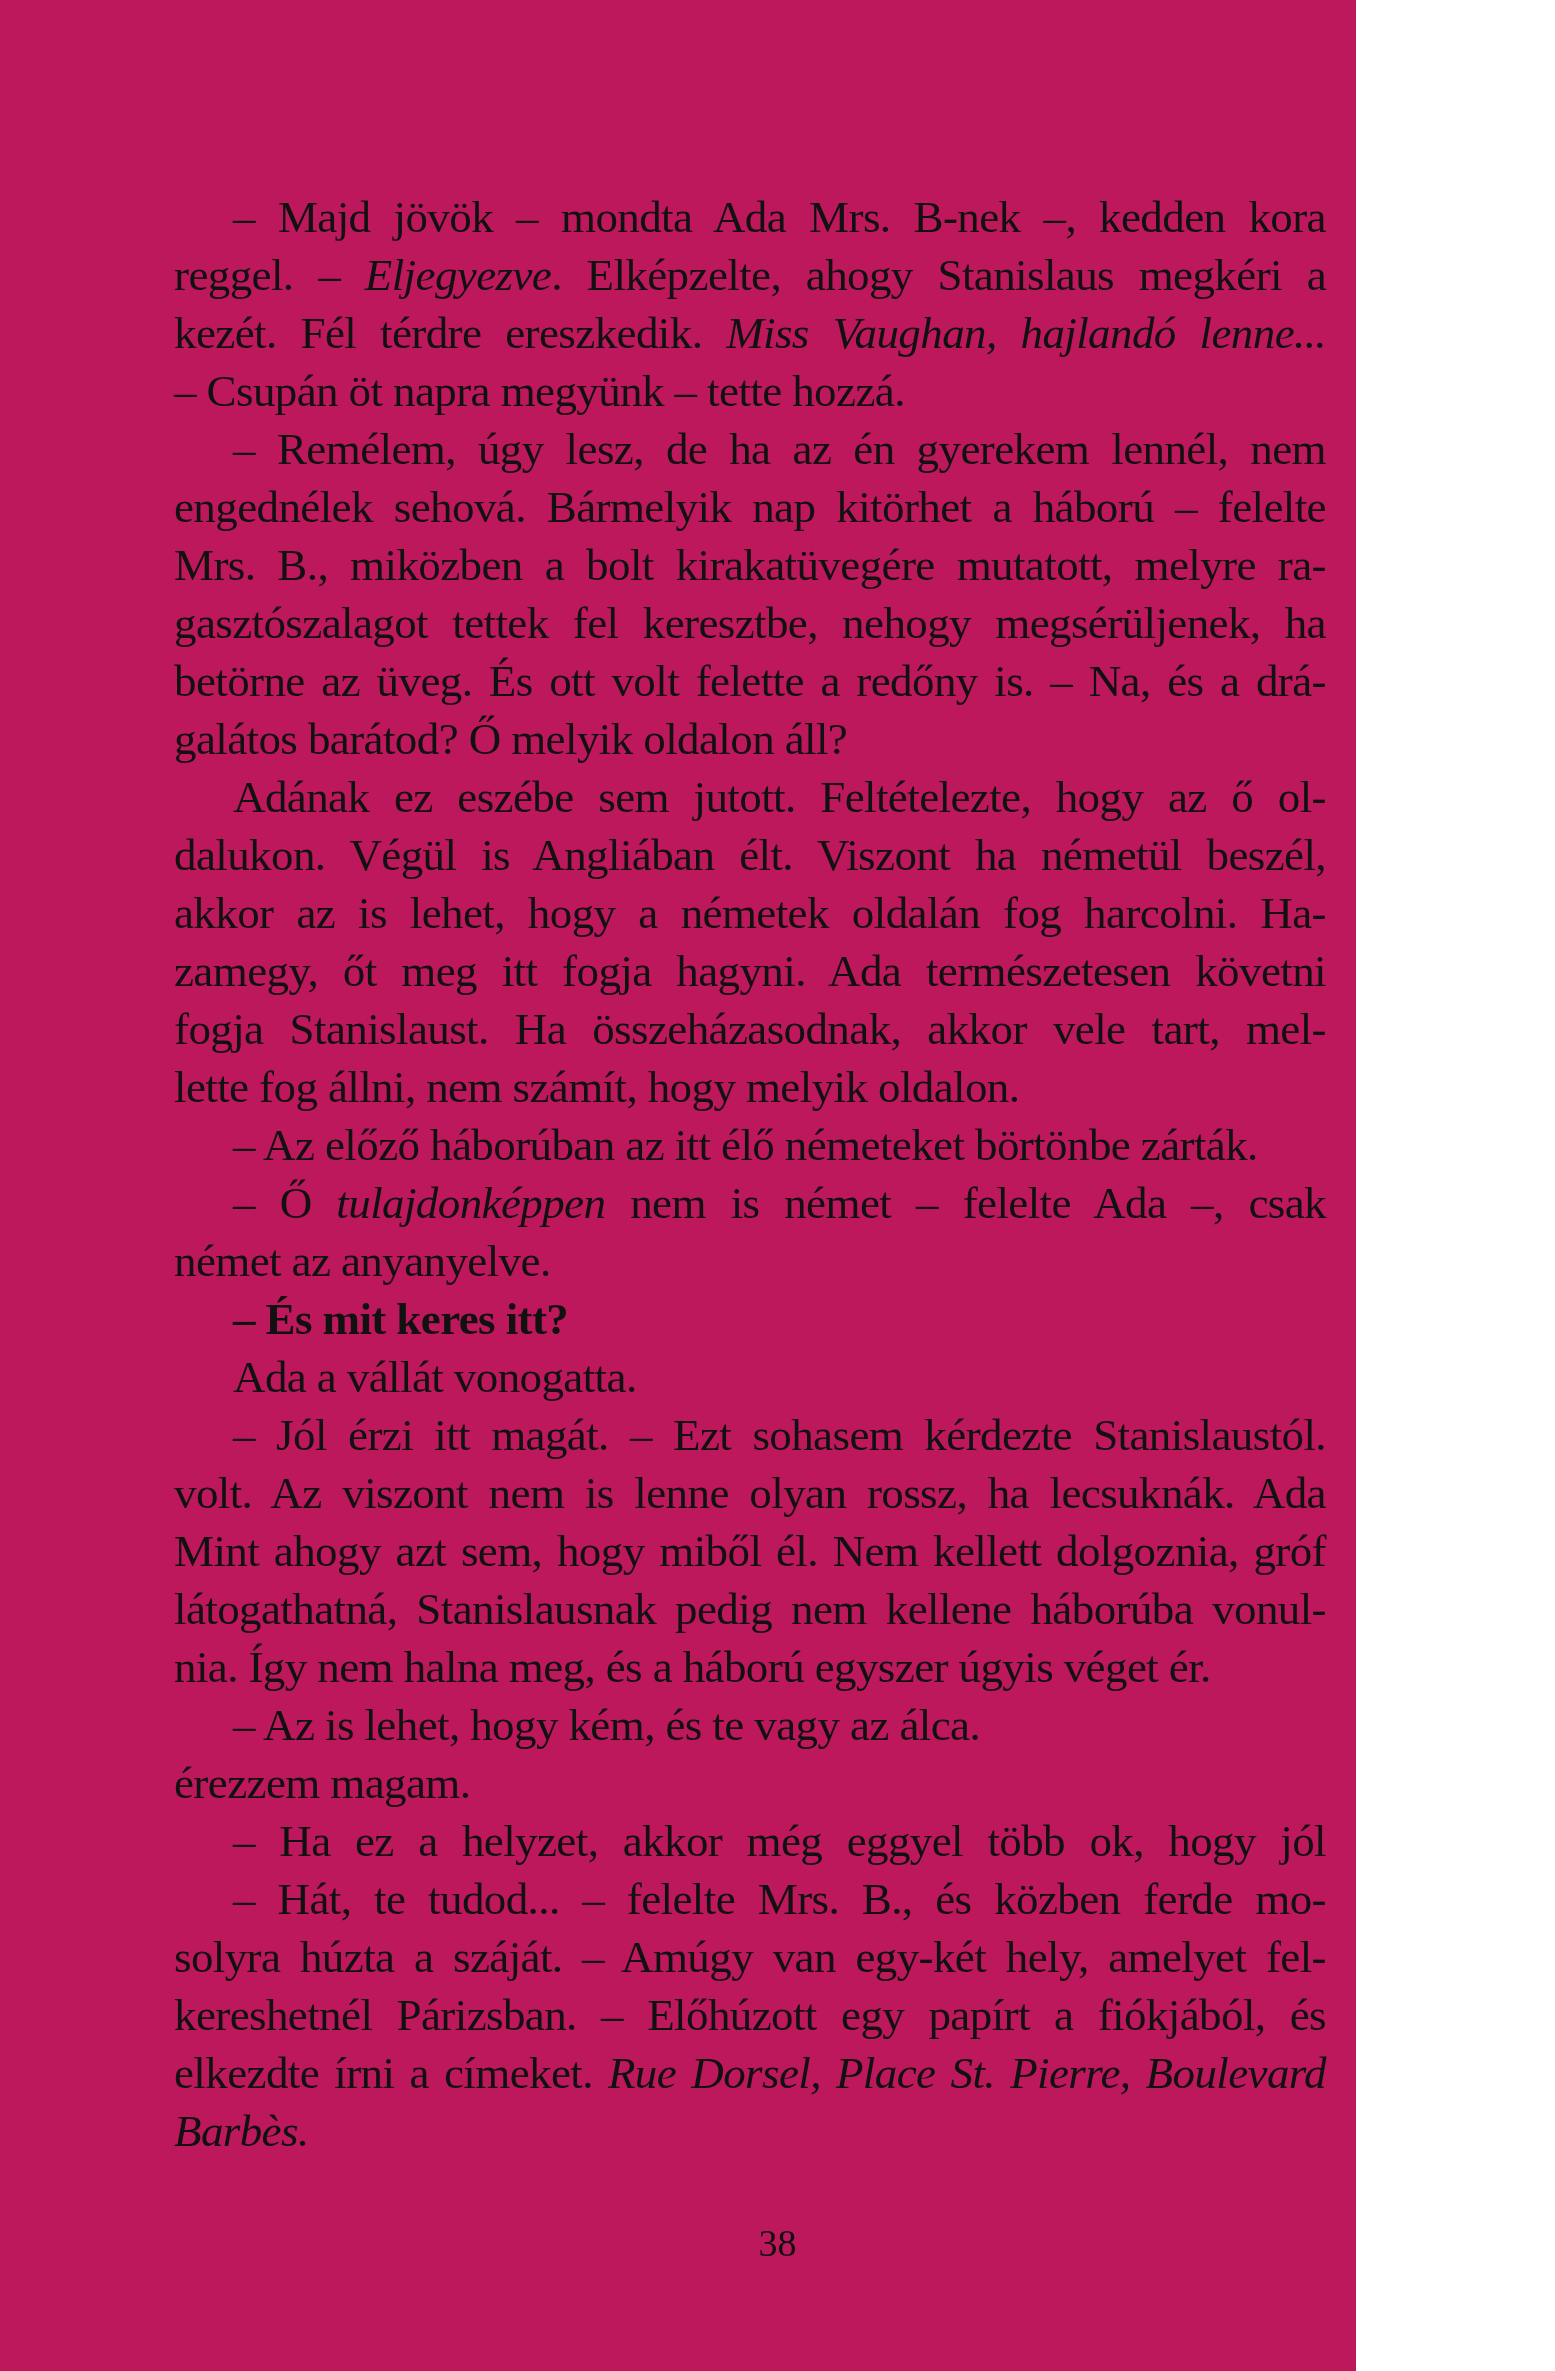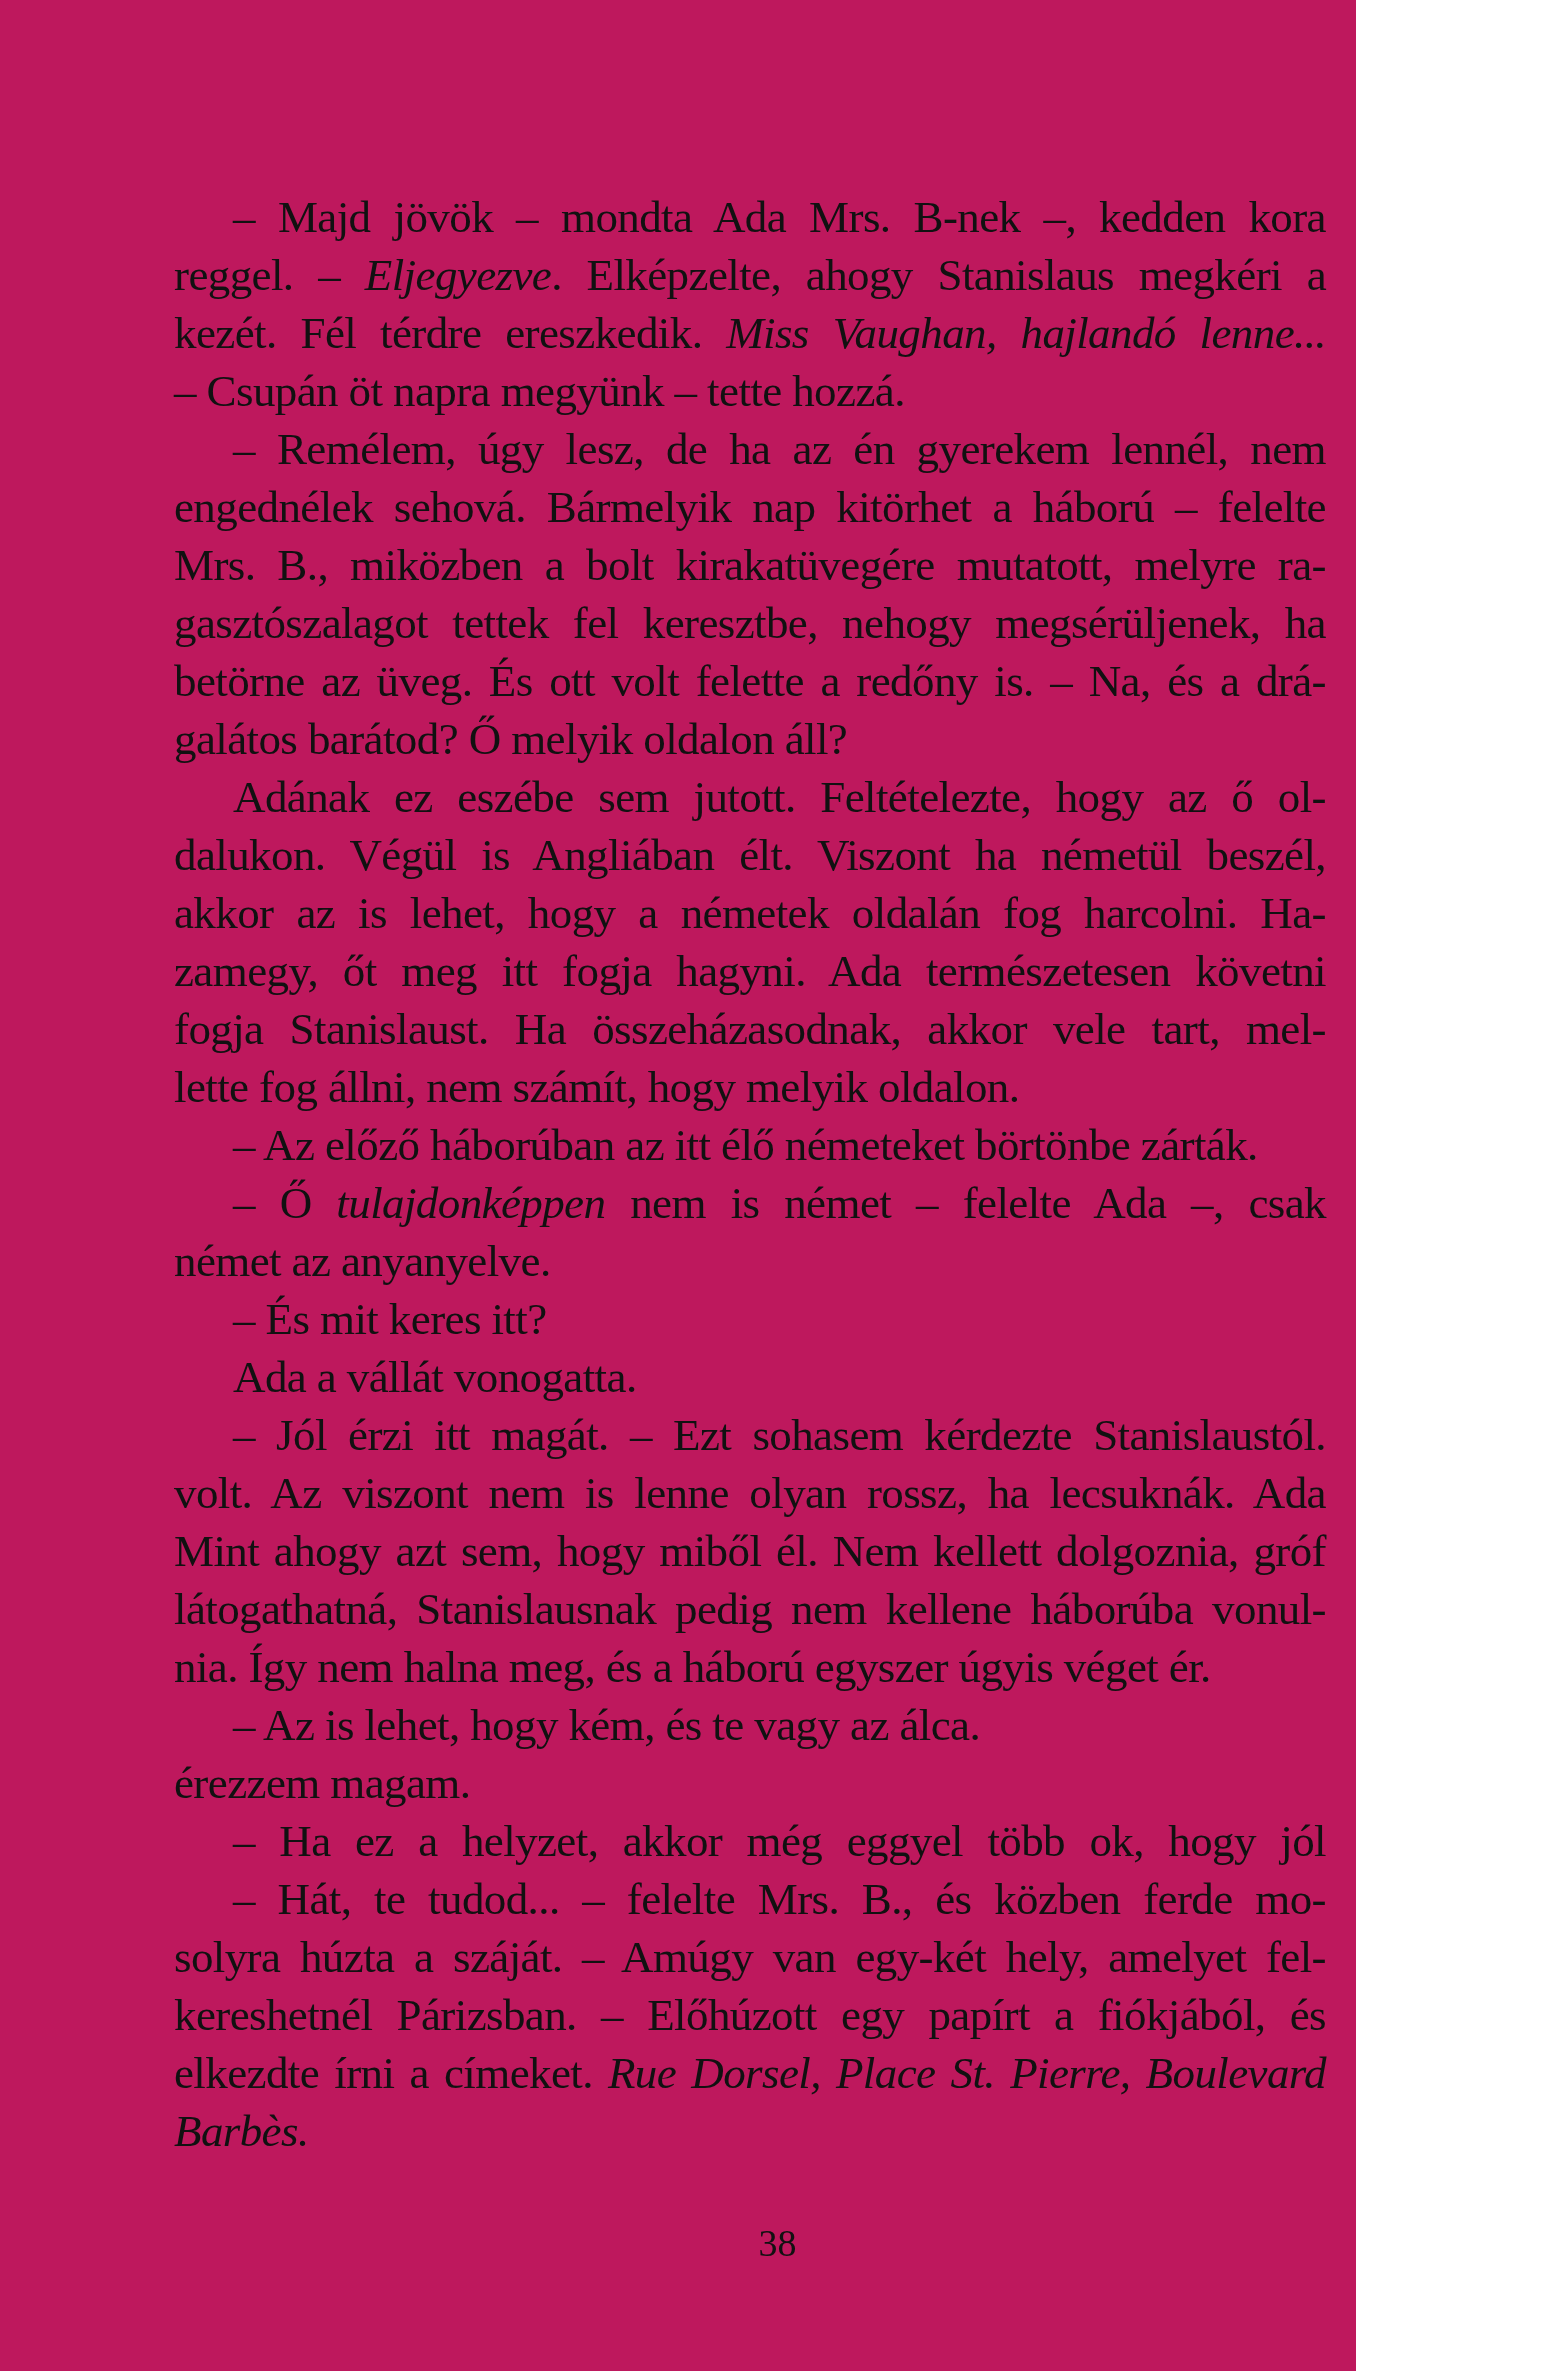--- a/index.html
+++ b/index.html
@@ -54,21 +54,21 @@
         <span class="line last" style="display: block;"><span>lette fog állni, nem számít, hogy melyik oldalon.</span></span>
       </div>
       <div>
         <span class="line indent last" style="display: block;"><span>– Az előző háborúban az itt élő németeket börtönbe zárták.</span></span>
       </div>
       <div>
         <span class="line indent" style="display: block;"><span>– Ő </span><span class="it">tulajdonképpen</span><span> nem is német – felelte Ada –, csak</span></span>
         <span class="line last" style="display: block;"><span>német az anyanyelve.</span></span>
       </div>
       <div>
-        <span class="line indent last" style="display: block;"><span>– És mit keres itt?</span></span>
+        <span class="line indent last" style="display: block; font-weight: bold;"><span>– És mit keres itt?</span></span>
       </div>
       <div>
         <span class="line indent last" style="display: block;"><span>Ada a vállát vonogatta.</span></span>
       </div>
       <div>
         <span class="line indent" style="display: block;"><span>– Jól érzi itt magát. – Ezt sohasem kérdezte Stanislaustól.</span></span>
         <span class="line" style="display: block;"><span>volt. Az viszont nem is lenne olyan rossz, ha lecsuknák. Ada</span></span>
         <span class="line" style="display: block;"><span>Mint ahogy azt sem, hogy miből él. Nem kellett dolgoznia, gróf</span></span>
         <span class="line" style="display: block;"><span>látogathatná, Stanislausnak pedig nem kellene háborúba vonul-</span></span>
         <span class="line last" style="display: block;"><span>nia. Így nem halna meg, és a háború egyszer úgyis véget ér.</span></span>

